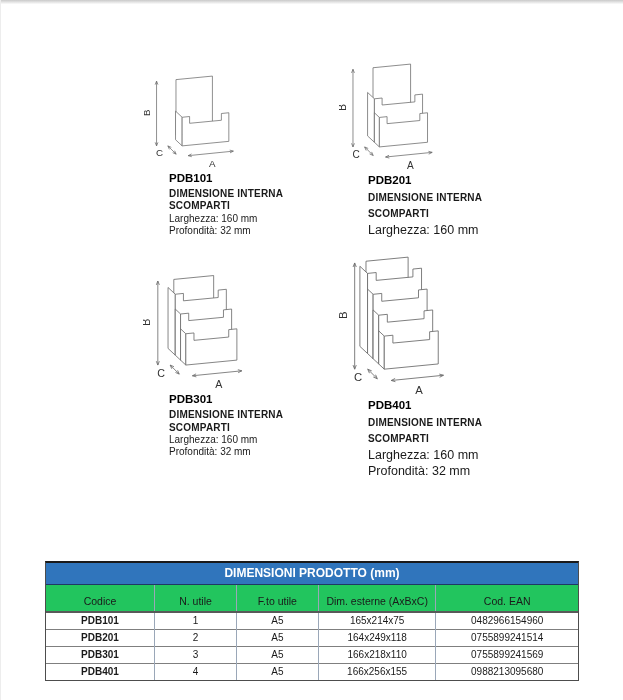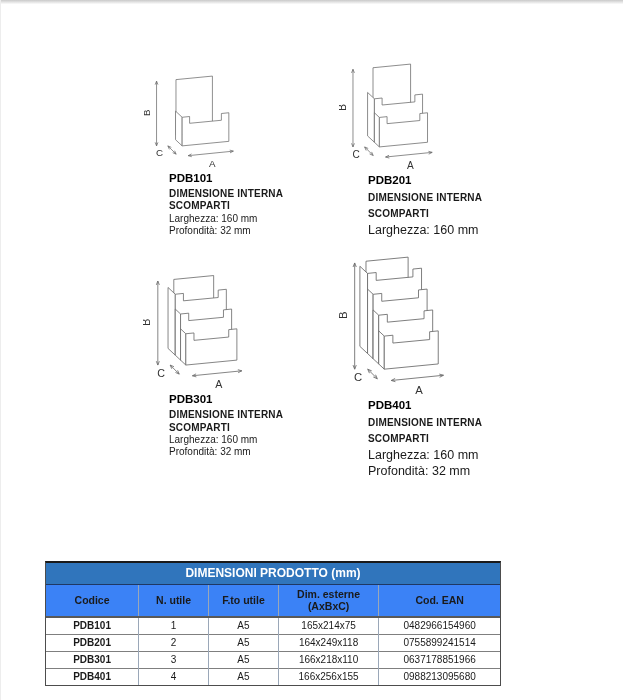--- a/index.html
+++ b/index.html
@@ -28,33 +28,33 @@
   .cell-4 .holder-svg{width:148px;}
   figcaption{padding-left:34px;margin-top:2px;}
   .cell-2 figcaption,.cell-4 figcaption{padding-left:37px;}
   .code{font-weight:bold;font-size:11.5px;color:#000;margin-bottom:4px;}
   .dim-caps{font-size:10px;line-height:1.25;letter-spacing:0.2px;font-weight:bold;}
   .cell-2 .dim-caps,.cell-4 .dim-caps{line-height:1.6;}
   .dim-line{font-size:10px;line-height:1.2;}
   .cell-2 .dim-line,.cell-4 .dim-line{font-size:12.5px;line-height:1.3;}
   
   .table-wrap{
-    position:absolute;left:44px;top:561px;width:456px;
+    position:absolute;left:44px;top:561px;width:534px;
     border:1px solid #4d4d4d;border-top:2px solid #1a1a1a;
     box-sizing:border-box;background:#fff;
   }
   .tbl-title{
     color:#ffffff;font-weight:bold;font-size:12px;
     text-align:center;padding:3px 0 4px;
     border-bottom:1px solid #1f3864;
   }
   table{width:100%;border-collapse:collapse;table-layout:fixed;}
   th{
-    font-size:10.5px;font-weight:bold;text-align:center;
-    padding:3px 0 4px;border-bottom:2px solid #595959;background:#3b82f6;
+    font-size:10.5px;font-weight:normal;text-align:center;
+    padding:10px 0 4px;border-bottom:2px solid #595959;background:#22c55e;
   }
   td{
     font-size:10px;text-align:center;padding:2px 0 3px;
     border-top:1px solid #7f7f7f;
   }
   th + th, td + td{border-left:1px solid #9aa7b8;}
   td.code-cell{font-weight:bold;}
 </style>
 </head>
 <body>
@@ -236,21 +236,21 @@
         <td>2</td>
         <td>A5</td>
         <td>164x249x118</td>
         <td>0755899241514</td>
       </tr>
       <tr>
         <td class="code-cell">PDB301</td>
         <td>3</td>
         <td>A5</td>
         <td>166x218x110</td>
-        <td>0637178851966</td>
+        <td>0755899241569</td>
       </tr>
       <tr>
         <td class="code-cell">PDB401</td>
         <td>4</td>
         <td>A5</td>
         <td>166x256x155</td>
         <td>0988213095680</td>
       </tr>
     </tbody>
   </table>

